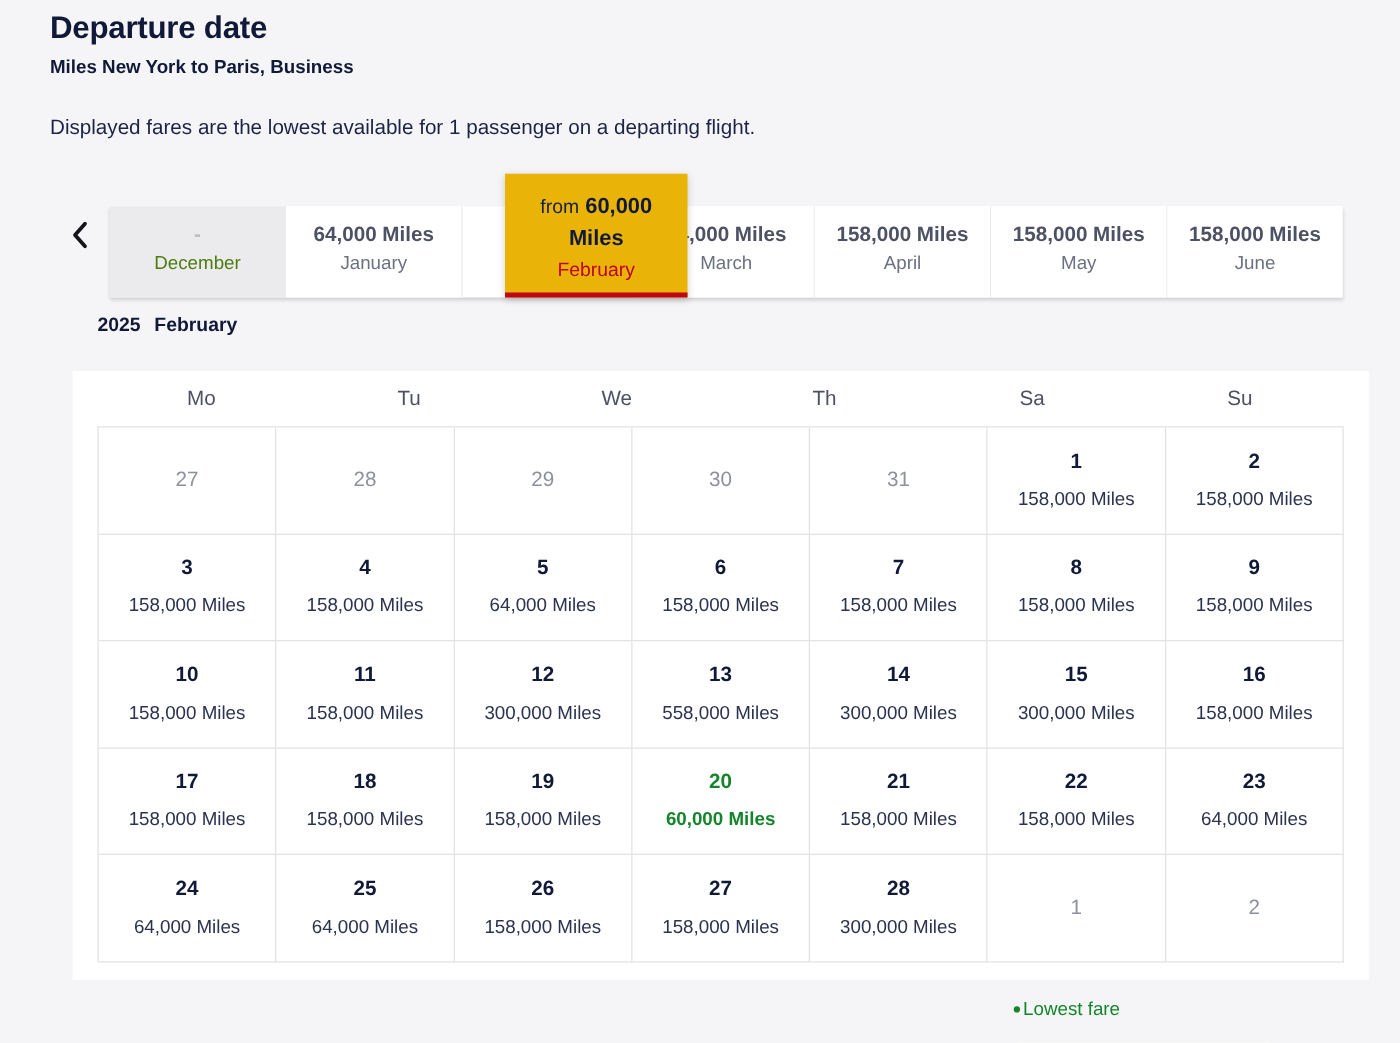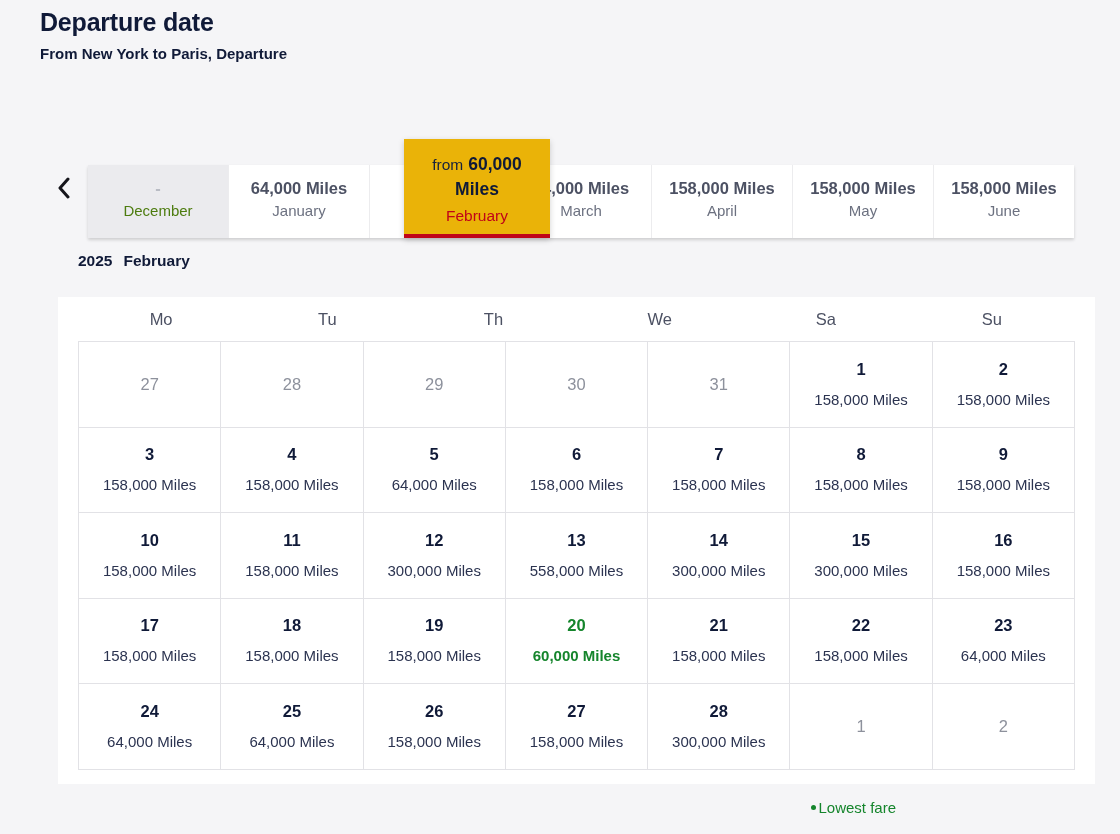--- a/index.html
+++ b/index.html
@@ -236,21 +236,22 @@
     display: inline-block;
   }
 </style>
 </head>
 <body>
 
 <div class="page">
 
   <div class="header">
     <div class="page-title">Departure date</div>
-    <div class="page-subtitle">From New York to Paris, Departure</div>
+    <div class="page-subtitle">Miles New York to Paris, Business</div>
+    <div class="page-note">Displayed fares are the lowest available for 1 passenger on a departing flight.</div>
   </div>
 
   <div class="carousel">
 
     <div class="arrow arrow-prev">
       <span>
         <svg width="14" height="22" viewBox="0 0 14 22" aria-hidden="true">
           <polyline points="11,2 3,11 11,20" fill="none" stroke="#15151b" stroke-width="3" stroke-linecap="round" stroke-linejoin="round"></polyline>
         </svg>
       </span>
@@ -307,22 +308,22 @@
   </div>
 
   <div class="cal-label">
     <span class="yr">2025</span><span>February</span>
   </div>
 
   <div class="cal-card">
     <div class="cal-head" id="cal-head">
         <div class="dow">Mo</div>
         <div class="dow">Tu</div>
+        <div class="dow">We</div>
         <div class="dow">Th</div>
-        <div class="dow">We</div>
         <div class="dow">Sa</div>
         <div class="dow">Su</div>
       </div>
     <div class="cal-grid" id="cal-grid">
         <div class="cal-row">
           <div class="cal-cell muted">
             <div class="d-num">27</div>
           </div>
           <div class="cal-cell muted">
             <div class="d-num">28</div>

